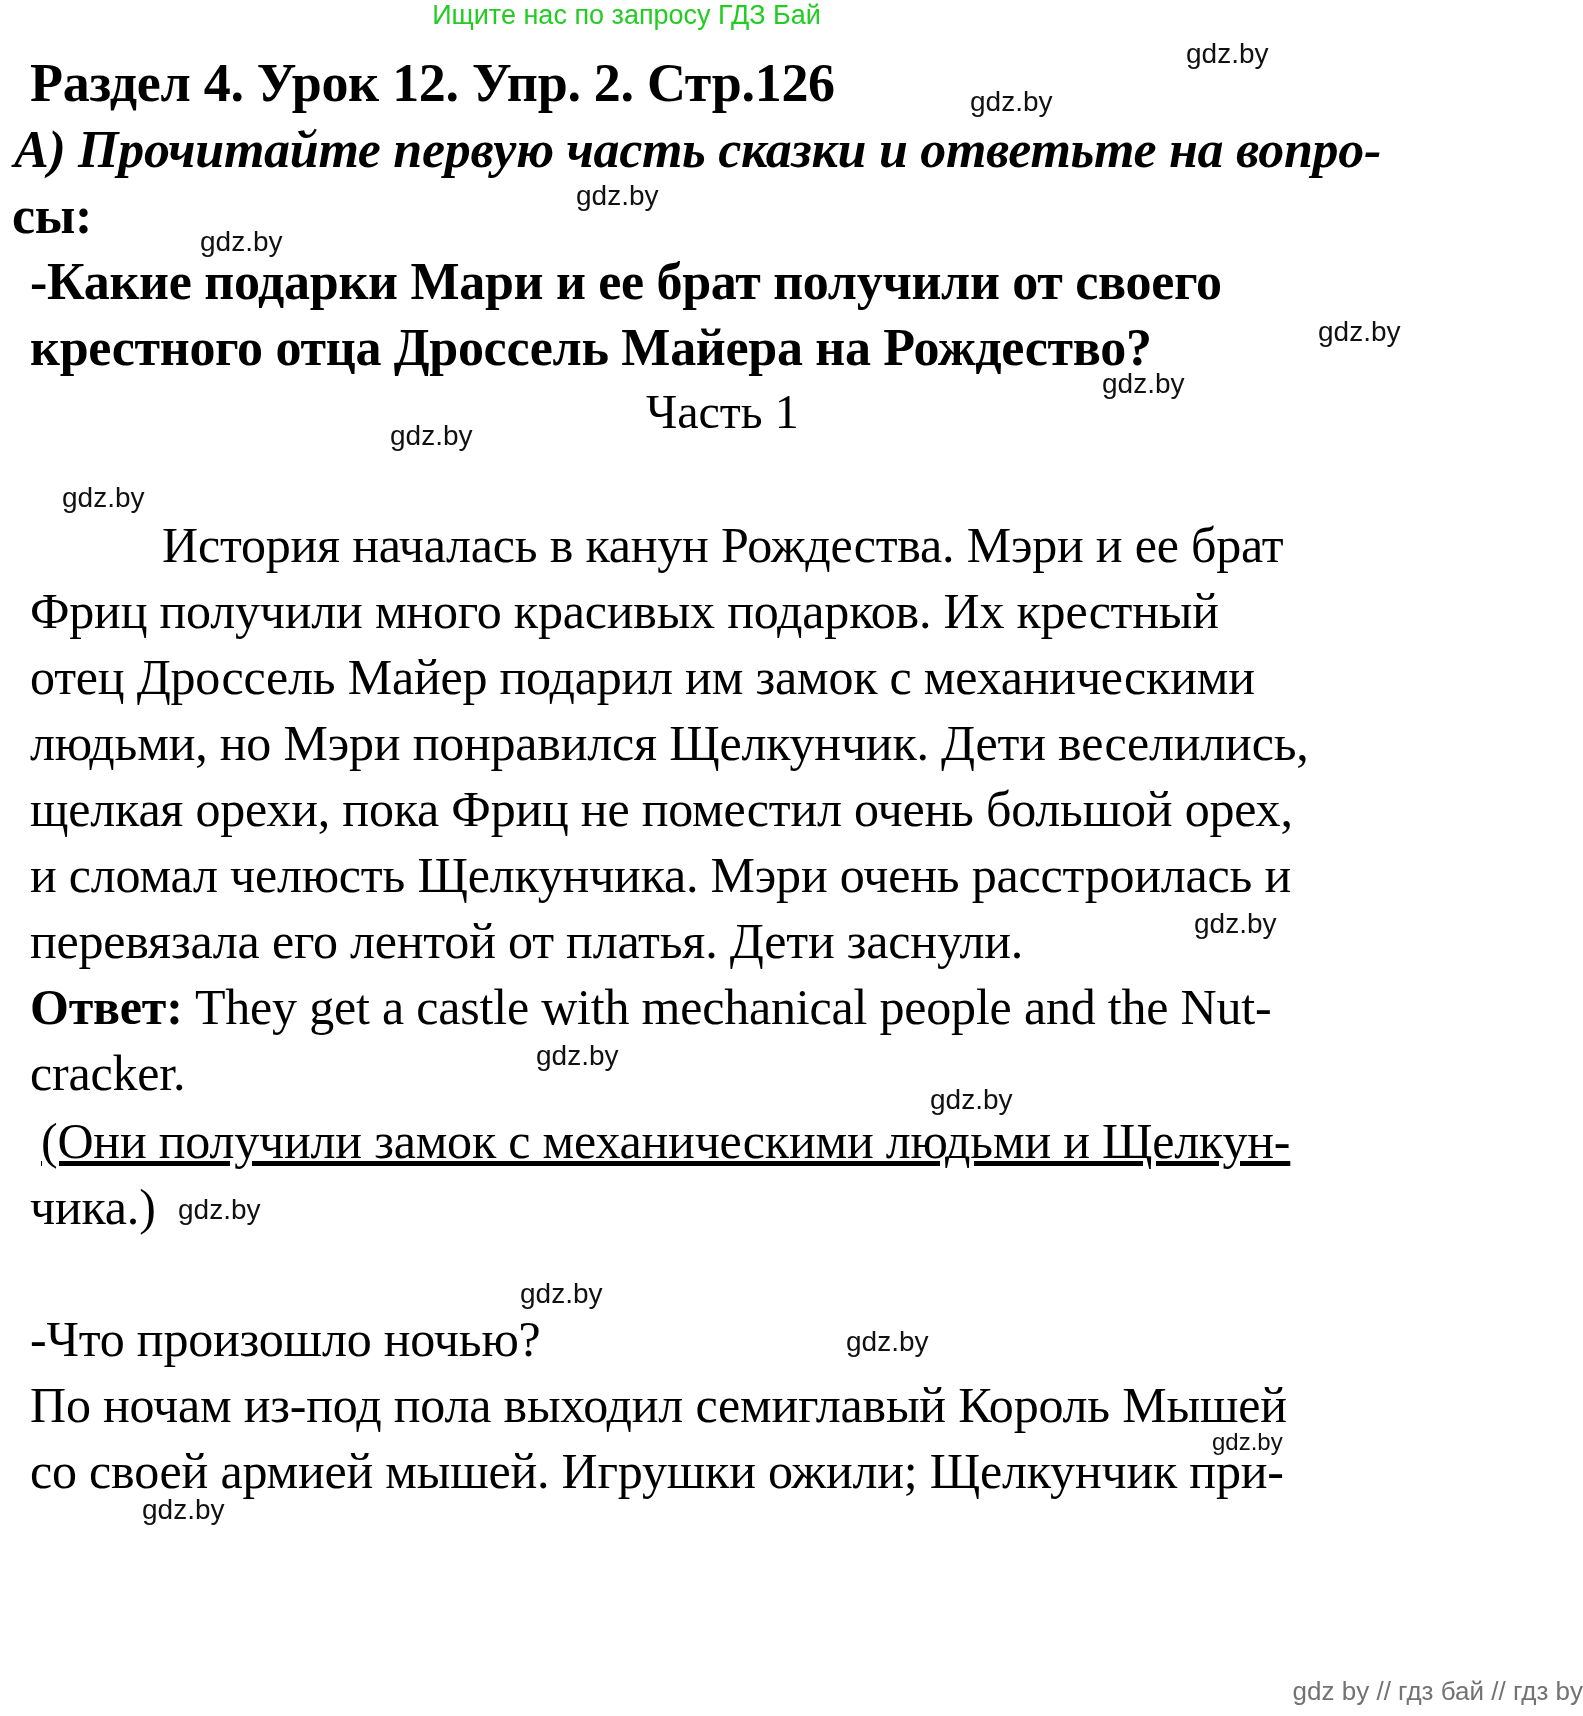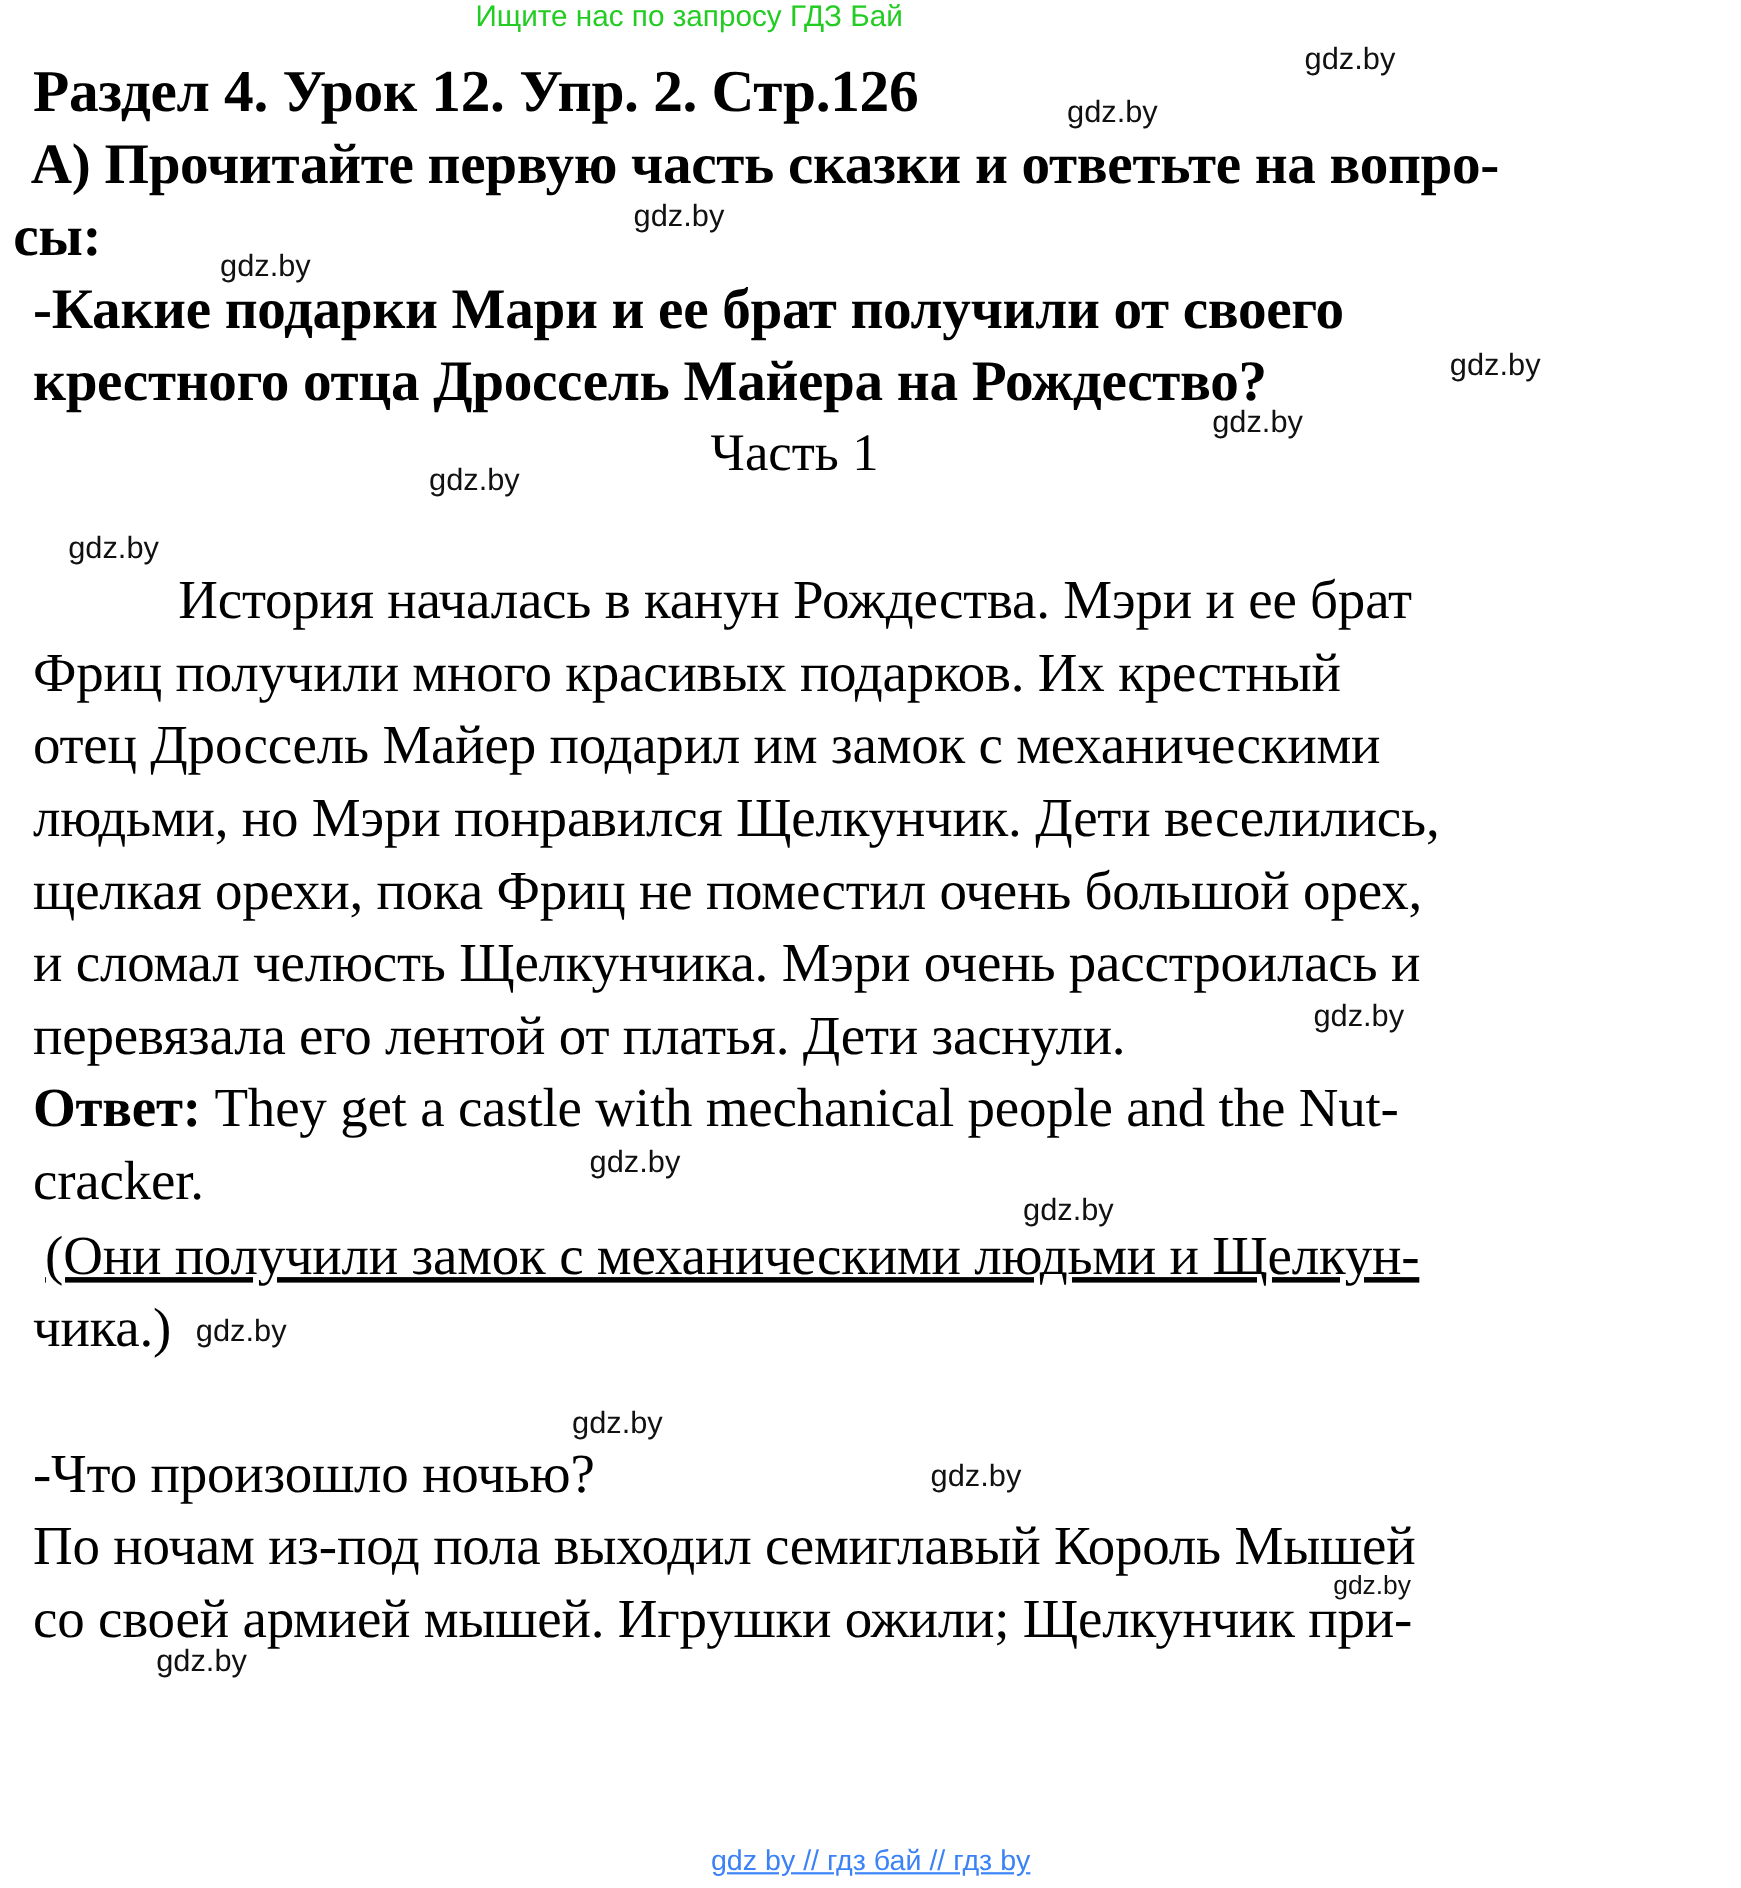--- a/index.html
+++ b/index.html
@@ -1,34 +1,34 @@
 <!DOCTYPE html>
 <html><head>
   <meta charset="utf-8">
   <style>
     html, body { margin: 0; padding: 0; background: #ffffff; }
     body { width: 1583px; height: 1716px; position: relative; overflow: hidden; }
     .abs { position: absolute; white-space: nowrap; }
     .top-banner { font-family: "Liberation Sans", sans-serif; font-size: 27px; color: #22cc22; left: 0; width: 1253px; text-align: center; top: 0; }
-    .bottom-banner { font-family: "Liberation Sans", sans-serif; font-size: 26px; color: #3b82f6; left: 0; width: 1583px; text-align: center; top: 1676px; text-decoration: underline; }
+    .bottom-banner { font-family: "Liberation Sans", sans-serif; font-size: 26px; color: #737373; left: 0; width: 1583px; text-align: right; top: 1676px; }
     .wm { font-family: "Liberation Sans", sans-serif; font-size: 28px; color: #111; }
     .wm-small { font-size: 24px; }
     .h-bold { font-family: "Liberation Serif", serif; font-weight: bold; color: #000; font-size: 52px; letter-spacing: -0.3px; }
     .serif { font-family: "Liberation Serif", serif; color: #000; font-size: 50px; letter-spacing: -0.2px; text-align: right; }
     .center-part { font-family: "Liberation Serif", serif; color: #000; font-size: 48px; }
     b { font-weight: bold; }
   </style>
 </head>
 <body>
 
 <div class="abs top-banner">Ищите нас по запросу ГДЗ Бай</div>
 
 <div class="abs h-bold" style="left:30px; top:52px; font-size:54px;">Раздел 4. Урок 12. Упр. 2. Стр.126</div>
 
-<div class="abs h-bold" style="left:28px; top:120px;">А) Прочитайте первую часть сказки и ответьте на вопро-</div>
+<div class="abs h-bold" style="left:14px; top:120px;font-style:italic;">А) Прочитайте первую часть сказки и ответьте на вопро-</div>
 <div class="abs h-bold" style="left:12px; top:186px;">сы:</div>
 
 <div class="abs h-bold" style="left:30px; top:252px;">-Какие подарки Мари и ее брат получили от своего</div>
 <div class="abs h-bold" style="left:30px; top:318px;">крестного отца Дроссель Майера на Рождество?</div>
 
 <div class="abs center-part" style="left:646px; top:384px;">Часть 1</div>
 
 <div class="abs serif" style="left:162px; top:516px;">История началась в канун Рождества. Мэри и ее брат</div>
 <div class="abs serif" style="left:30px; top:582px;">Фриц получили много красивых подарков.  Их крестный</div>
 <div class="abs serif" style="left:30px; top:648px;">отец Дроссель Майер подарил им замок с механическими</div>

